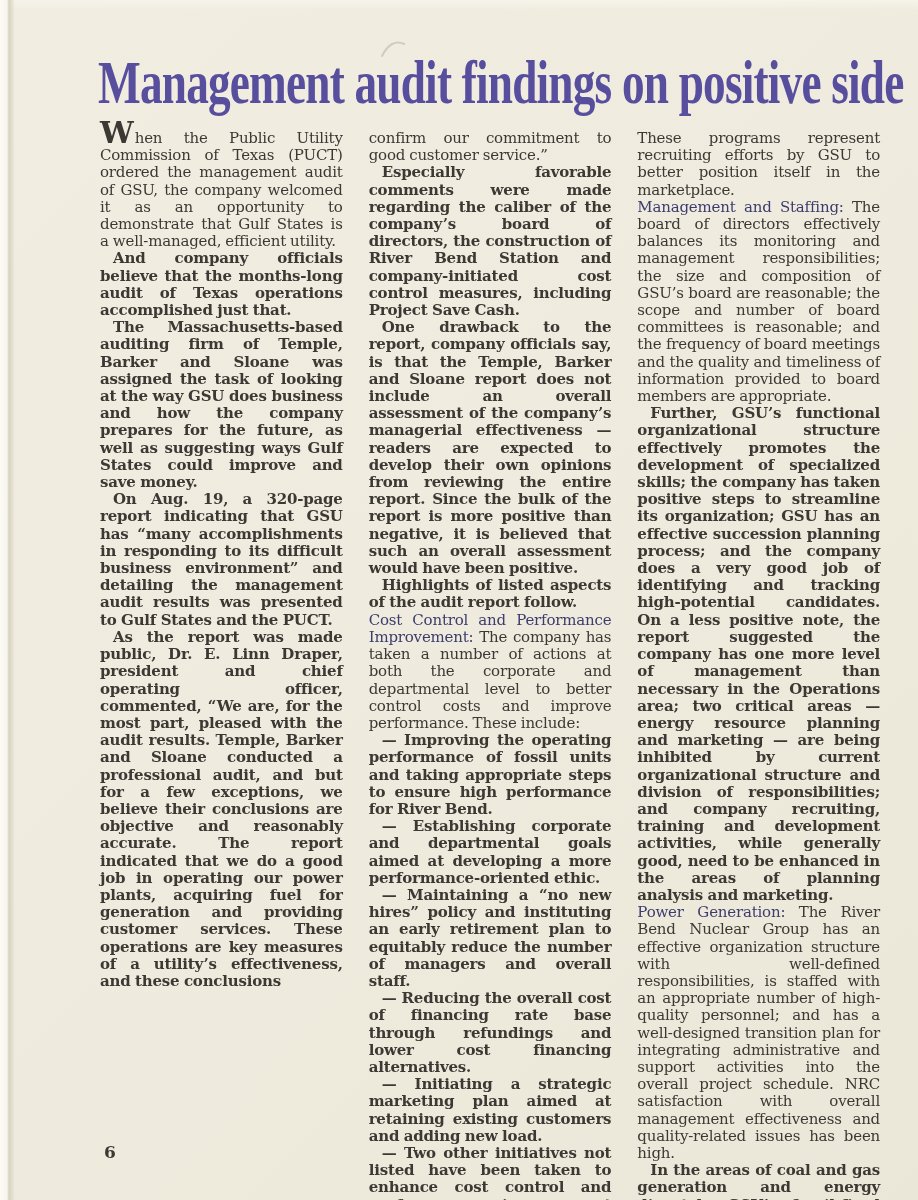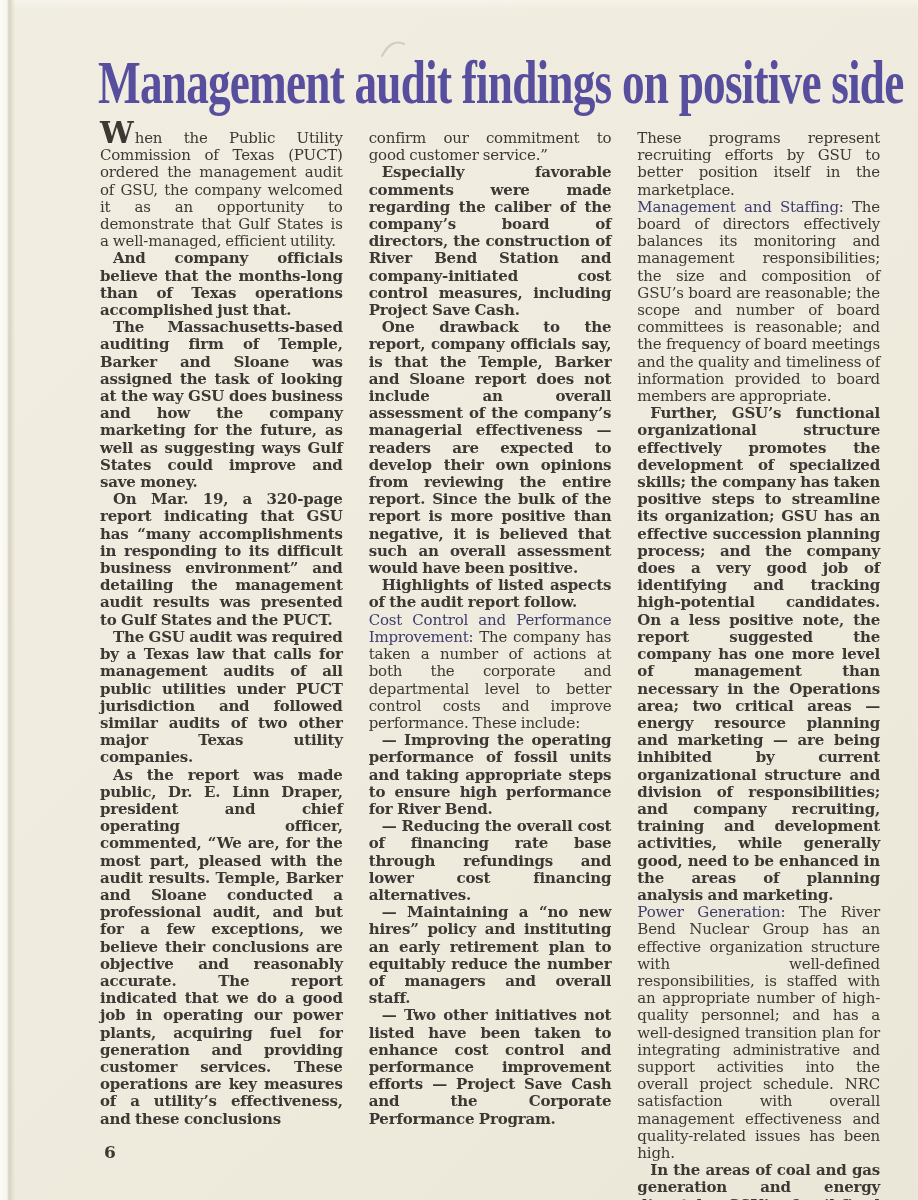--- a/index.html
+++ b/index.html
@@ -92,35 +92,36 @@
 
   <svg class="pencil-mark" width="30" height="22" viewBox="0 0 30 22">
     <path d="M4 18 C 10 6, 18 2, 26 6" stroke="#b9b2a2" stroke-width="2" fill="none" stroke-linecap="round"></path>
   </svg>
 
   <h1 class="headline">Management audit findings on positive side</h1>
 
   <div class="columns">
       <div class="column">
         <p><span class="dropcap">W</span>hen the Public Utility Commission of Texas (PUCT) ordered the management audit of GSU, the company welcomed it as an opportunity to demonstrate that Gulf States is a well-managed, efficient utility.</p>
-        <p class="indent">And company officials believe that the months-long than of Texas operations accomplished just that.</p>
-        <p class="indent">The Massachusetts-based auditing firm of Temple, Barker and Sloane was assigned the task of looking at the way GSU does business and how the company marketing for the future, as well as suggesting ways Gulf States could improve and save money.</p>
-        <p class="indent">On Mar. 19, a 320-page report indicating that GSU has “many accomplishments in responding to its difficult business environment” and detailing the management audit results was presented to Gulf States and the PUCT.</p>
-        <p class="indent">The GSU audit was required by a Texas law that calls for management audits of all public utilities under PUCT jurisdiction and followed similar audits of two other major Texas utility companies.</p>
+        <p class="indent">And company officials believe that the months-long audit of Texas operations accomplished just that.</p>
+        <p class="indent">The Massachusetts-based auditing firm of Temple, Barker and Sloane was assigned the task of looking at the way GSU does business and how the company prepares for the future, as well as suggesting ways Gulf States could improve and save money.</p>
+        <p class="indent">On Aug. 19, a 320-page report indicating that GSU has “many accomplishments in responding to its difficult business environment” and detailing the management audit results was presented to Gulf States and the PUCT.</p>
         <p class="indent">As the report was made public, Dr. E. Linn Draper, president and chief operating officer, commented, “We are, for the most part, pleased with the audit results. Temple, Barker and Sloane conducted a professional audit, and but for a few exceptions, we believe their conclusions are objective and reasonably accurate. The report indicated that we do a good job in operating our power plants, acquiring fuel for generation and providing customer services. These operations are key measures of a utility’s effectiveness, and these conclusions</p>
       </div>
       <div class="column">
         <p>confirm our commitment to good customer service.”</p>
         <p class="indent">Especially favorable comments were made regarding the caliber of the company’s board of directors, the construction of River Bend Station and company-initiated cost control measures, including Project Save Cash.</p>
         <p class="indent">One drawback to the report, company officials say, is that the Temple, Barker and Sloane report does not include an overall assessment of the company’s managerial effectiveness — readers are expected to develop their own opinions from reviewing the entire report. Since the bulk of the report is more positive than negative, it is believed that such an overall assessment would have been positive.</p>
         <p class="indent">Highlights of listed aspects of the audit report follow.</p>
         <p><strong class="lead">Cost Control and Performance Improvement:</strong> The company has taken a number of actions at both the corporate and departmental level to better control costs and improve performance. These include:</p>
         <p class="indent">— Improving the operating performance of fossil units and taking appropriate steps to ensure high performance for River Bend.</p>
+        <p class="indent">— Establishing corporate and departmental goals aimed at developing a more performance-oriented ethic.</p>
+        <p class="indent">— Maintaining a “no new hires” policy and instituting an early retirement plan to equitably reduce the number of managers and overall staff.</p>
         <p class="indent">— Reducing the overall cost of financing rate base through refundings and lower cost financing alternatives.</p>
-        <p class="indent">— Maintaining a “no new hires” policy and instituting an early retirement plan to equitably reduce the number of managers and overall staff.</p>
+        <p class="indent">— Initiating a strategic marketing plan aimed at retaining existing customers and adding new load.</p>
         <p class="indent">— Two other initiatives not listed have been taken to enhance cost control and performance improvement efforts — Project Save Cash and the Corporate Performance Program.</p>
       </div>
       <div class="column">
         <p>These programs represent recruiting efforts by GSU to better position itself in the marketplace.</p>
         <p><strong class="lead">Management and Staffing:</strong> The board of directors effectively balances its monitoring and management responsibilities; the size and composition of GSU’s board are reasonable; the scope and number of board committees is reasonable; and the frequency of board meetings and the quality and timeliness of information provided to board members are appropriate.</p>
         <p class="indent">Further, GSU’s functional organizational structure effectively promotes the development of specialized skills; the company has taken positive steps to streamline its organization; GSU has an effective succession planning process; and the company does a very good job of identifying and tracking high-potential candidates. On a less positive note, the report suggested the company has one more level of management than necessary in the Operations area; two critical areas — energy resource planning and marketing — are being inhibited by current organizational structure and division of responsibilities; and company recruiting, training and development activities, while generally good, need to be enhanced in the areas of planning analysis and marketing.</p>
         <p><strong class="lead">Power Generation:</strong> The River Bend Nuclear Group has an effective organization structure with well-defined responsibilities, is staffed with an appropriate number of high-quality personnel; and has a well-designed transition plan for integrating administrative and support activities into the overall project schedule. NRC satisfaction with overall management effectiveness and quality-related issues has been high.</p>
         <p class="indent">In the areas of coal and gas generation and energy dispatch, GSU’s fossil-fired generating expenses compare favorably with a panel of utilities having similar fossil-fired capacity; significant</p>
       </div>
     </div>

